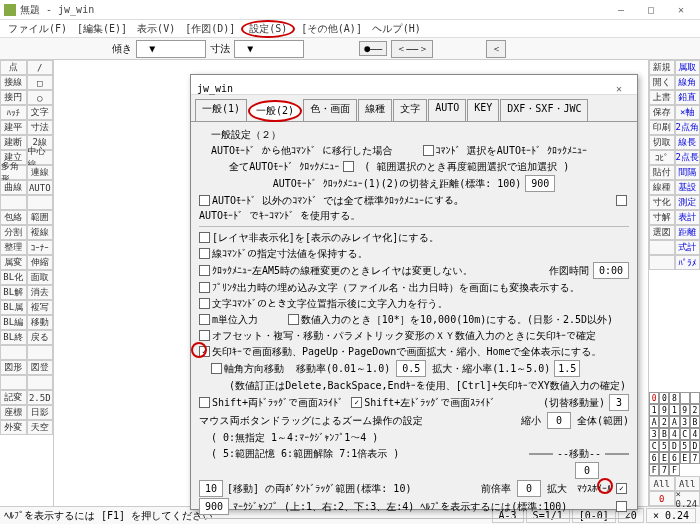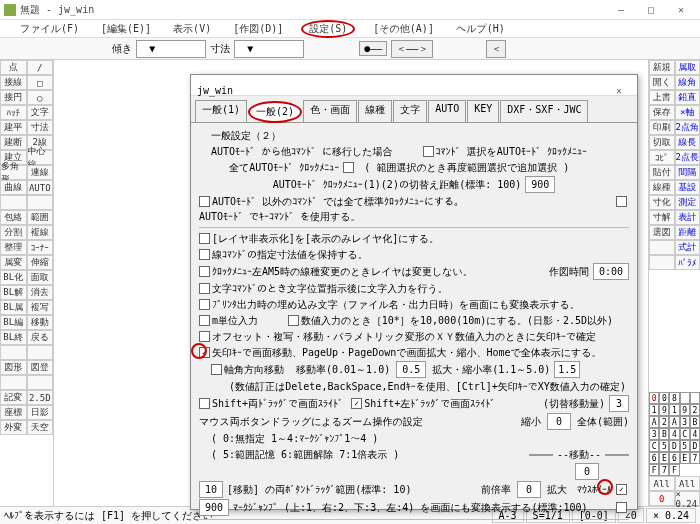--- a/index.html
+++ b/index.html
@@ -3,21 +3,21 @@
 <meta charset="utf-8">
 <style>
 * { box-sizing: border-box; margin: 0; padding: 0; font-family: "MS Gothic", monospace; font-size: 10px; }
 body { background: #fff; width: 700px; height: 524px; overflow: hidden; position: relative; }
 .titlebar { height: 20px; background: #fff; border-bottom: 1px solid #ddd; display: flex; align-items: center; padding: 0 4px; }
 .title-icon { width: 12px; height: 12px; background: #8a4; margin-right: 4px; }
 .title-text { flex: 1; color: #444; }
 .win-btns { display: flex; gap: 0; }
 .win-btn { width: 30px; height: 18px; border: none; background: #fff; color: #666; }
 .menubar { height: 18px; display: flex; align-items: center; padding: 0 4px; gap: 2px; border-bottom: 1px solid #ddd; }
-.menu-item { padding: 1px 4px; color: #333; margin-left: 12px; }
+.menu-item { padding: 1px 4px; color: #333; }
 .menu-circled { border: 2px solid #c00; border-radius: 50%; padding: 0 6px; }
 .toolbar { height: 22px; border-bottom: 1px solid #ccc; display: flex; align-items: center; padding: 0 4px; gap: 4px; background: #f8f8f8; }
 .tb-check { display: flex; align-items: center; gap: 2px; margin-top: 40px; }
 .tb-sel { border: 1px solid #999; padding: 1px 2px; background: #fff; }
 .tb-btn { border: 1px solid #999; padding: 1px 4px; background: #f0f0f0; }
 .main { display: flex; height: calc(100% - 78px); }
 .left-tools { width: 54px; border-right: 1px solid #ccc; display: flex; }
 .left-col { width: 27px; display: flex; flex-direction: column; }
 .tool-btn { border: 1px solid #ccc; height: 15px; background: #f8f8f8; font-size: 9px; display: flex; align-items: center; justify-content: center; color: #333; }
 .canvas { flex: 1; background: #fff; position: relative; }
@@ -26,21 +26,21 @@
 .rtool { flex: 1; border: 1px solid #ccc; height: 15px; background: #f8f8f8; font-size: 9px; display: flex; align-items: center; justify-content: center; color: #333; }
 .rtool.blue { color: #00d; }
 .numpad { display: grid; grid-template-columns: repeat(5, 1fr); }
 .np { border: 1px solid #999; height: 12px; font-size: 8px; display: flex; align-items: center; justify-content: center; background: #fff; }
 .np.r { color: #c00; }
 .statusbar { height: 18px; border-top: 1px solid #ccc; display: flex; align-items: center; padding: 0 4px; background: #f8f8f8; }
 .status-left { flex: 1; }
 .status-seg { border: 1px solid #ccc; padding: 1px 6px; margin-left: 2px; }
 
 .dialog { position: absolute; left: 190px; top: 74px; width: 448px; height: 436px; background: #f0f0f0; border: 1px solid #888; box-shadow: 2px 2px 6px rgba(0,0,0,0.3); }
-.dlg-title { height: 20px; background: #fff; border-bottom: 1px solid #ddd; display: flex; align-items: flex-start; padding: 10px 6px; gap: 28px; }
+.dlg-title { height: 20px; background: #fff; border-bottom: 1px solid #ddd; display: flex; align-items: flex-end; padding: 0 6px; gap: 28px; }
 .dlg-title-text { flex: 1; }
 .dlg-close { width: 24px; text-align: center; color: #666; }
 .tabs { display: flex; padding: 4px 4px 0 4px; border-bottom: 1px solid #999; }
 .tab { border: 1px solid #999; border-bottom: none; padding: 2px 6px; margin-right: 1px; background: #f0f0f0; }
 .tab.active { background: #fff; position: relative; top: 1px; }
 .tab-circled { border: 2px solid #c00; border-radius: 50%; }
 .dlg-body { padding: 4px 8px; line-height: 1.5; }
 .row { display: flex; align-items: center; margin: 1px 0; flex-wrap: wrap; }
 .chk { width: 11px; height: 11px; border: 1px solid #666; margin-right: 2px; display: inline-flex; align-items: center; justify-content: center; font-size: 8px; background: #fff; }
 .chk.on::before { content: "✓"; }
@@ -323,25 +323,25 @@
       </div>
     <div class="row">
       <span class="chk"></span>
         <span>ｸﾛｯｸﾒﾆｭｰ左AM5時の線種変更のときレイヤは変更しない。</span>
       <span style="flex:1"></span>
       <span>作図時間</span>
       <span class="inp" style="width:36px;margin-left:4px">0:00</span>
     </div>
     <div class="row">
         <span class="chk"></span>
+        <span>ﾌﾟﾘﾝﾀ出力時の埋め込み文字（ファイル名・出力日時）を画面にも変換表示する。</span>
+      </div>
+    <div class="row">
+        <span class="chk"></span>
         <span>文字ｺﾏﾝﾄﾞのとき文字位置指示後に文字入力を行う。</span>
-      </div>
-    <div class="row">
-        <span class="chk"></span>
-        <span>ﾌﾟﾘﾝﾀ出力時の埋め込み文字（ファイル名・出力日時）を画面にも変換表示する。</span>
       </div>
     <div class="row">
       <span class="chk"></span>
         <span>m単位入力</span>
       <span style="width:30px"></span>
       <span class="chk"></span>
         <span>数値入力のとき［10*］を10,000(10m)にする。(日影・2.5D以外)</span>
     </div>
     <div class="row">
         <span class="chk"></span>
@@ -398,21 +398,21 @@
       <span>前倍率</span>
       <span class="inp" style="width:24px;margin:0 6px">0</span>
       <span>拡大</span>
       <span style="width:10px"></span>
       <span>ﾏｳｽﾎｲｰﾙ</span>
       <span class="circ-mark" style="right:16px;top:-2px"></span>
       <span class="chk on" style="margin-left:4px"></span>
     </div>
     <div class="row">
       <span class="inp" style="width:30px;margin-right:4px">900</span>
-      <span>ﾏｰｸｼﾞｬﾝﾌﾟ (上:1、右:2、下:3、左:4) を画面にも変換表示する(標準:100)</span>
+      <span>ﾏｰｸｼﾞｬﾝﾌﾟ (上:1、右:2、下:3、左:4) ﾍﾙﾌﾟを表示するには(標準:100)</span>
       <span style="flex:1"></span>
       <span class="chk" style="margin-left:4px"></span>
     </div>
     <div class="hr"></div>
     <div class="row">
       <span>Dialの標準ﾒﾆｭｰを消去する（次回起動時に有効）</span>
       <span style="flex:1"></span>
       <span>ﾎｲｰﾙﾎﾞﾀﾝｸﾘｯｸで線色線種選択</span>
     </div>
 

